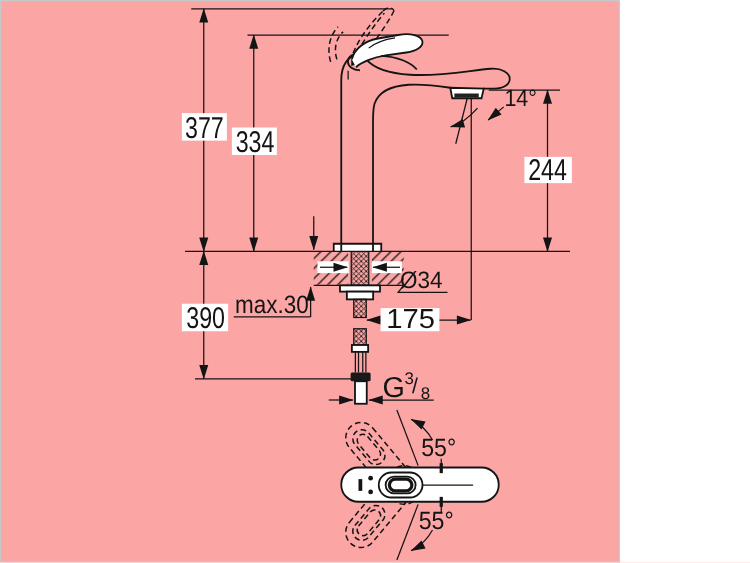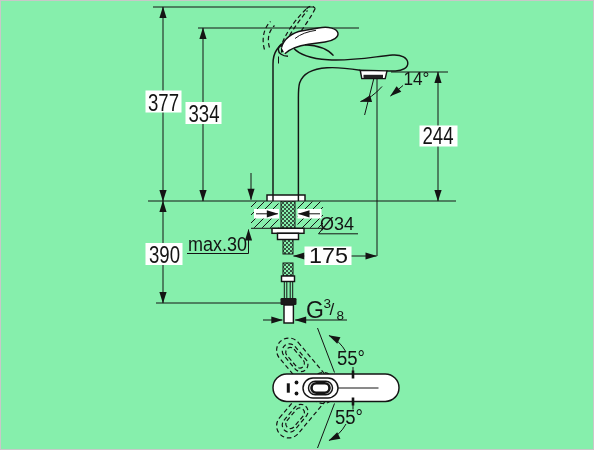--- a/index.html
+++ b/index.html
@@ -1,18 +1,18 @@
 <!DOCTYPE html>
 <html><head>
 <meta charset="utf-8">
 <style>
   html,body{margin:0;padding:0;background:#fff;}
   #frame{
-    width:594px;height:450px;box-sizing:border-box;
-    border:1px solid #c8c8c8;background:#86efac;
+    width:496px;height:450px;box-sizing:border-box;
+    border:1px solid #c8c8c8;background:#fca5a5;
     font-family:"Liberation Sans", sans-serif;
     position:relative;overflow:hidden;text-align:right;
   }
   svg{display:block;}
   .thin{stroke:#141414;stroke-width:1;fill:none;}
   .med{stroke:#141414;stroke-width:1.45;fill:none;}
   .medf{stroke:#141414;stroke-width:1.45;fill:#ffffff;}
   .dash{stroke:#141414;stroke-width:1.2;fill:none;stroke-dasharray:4.5 2.8;}
   .thick{stroke:#141414;stroke-width:2.6;fill:none;}
   text{fill:#141414;font-family:"Liberation Sans", sans-serif;}

